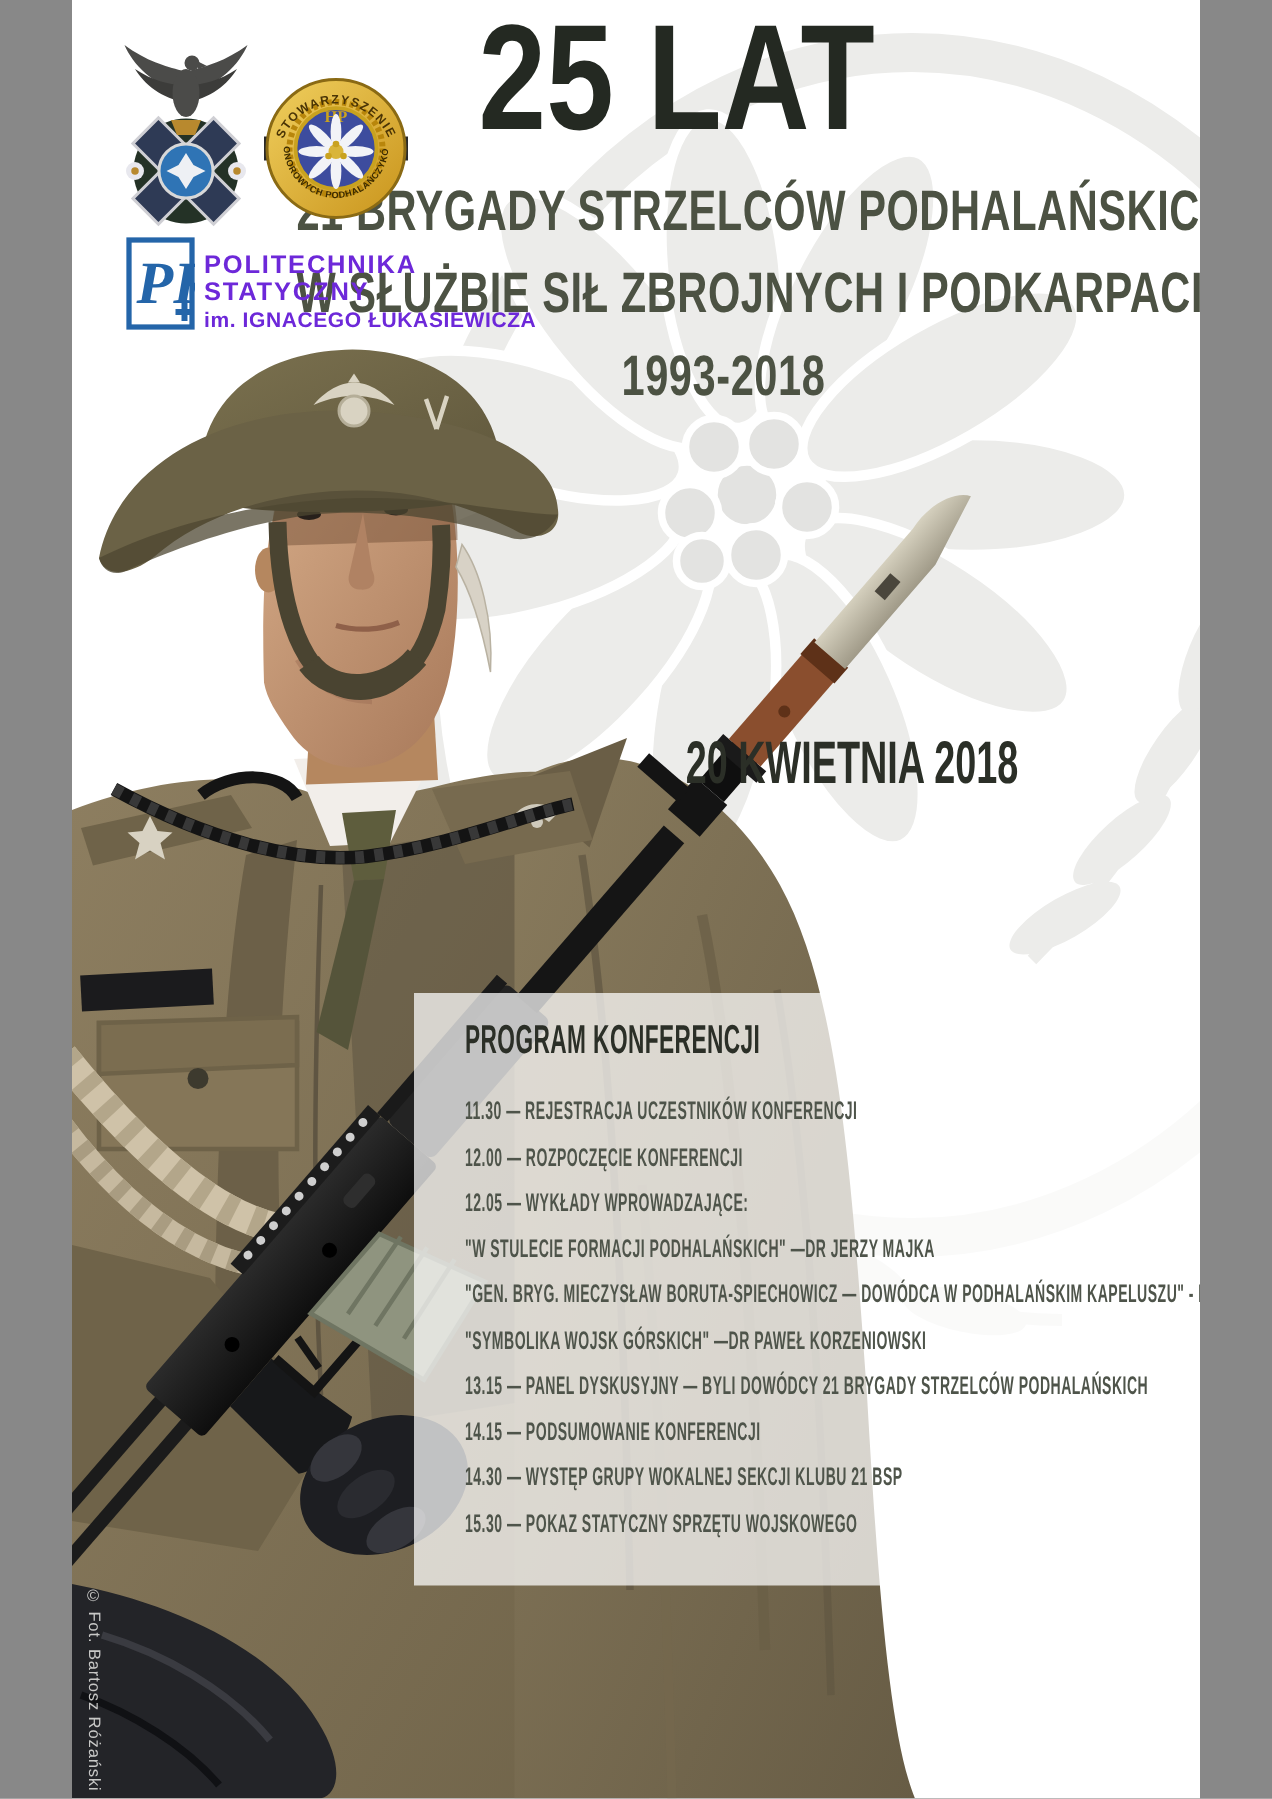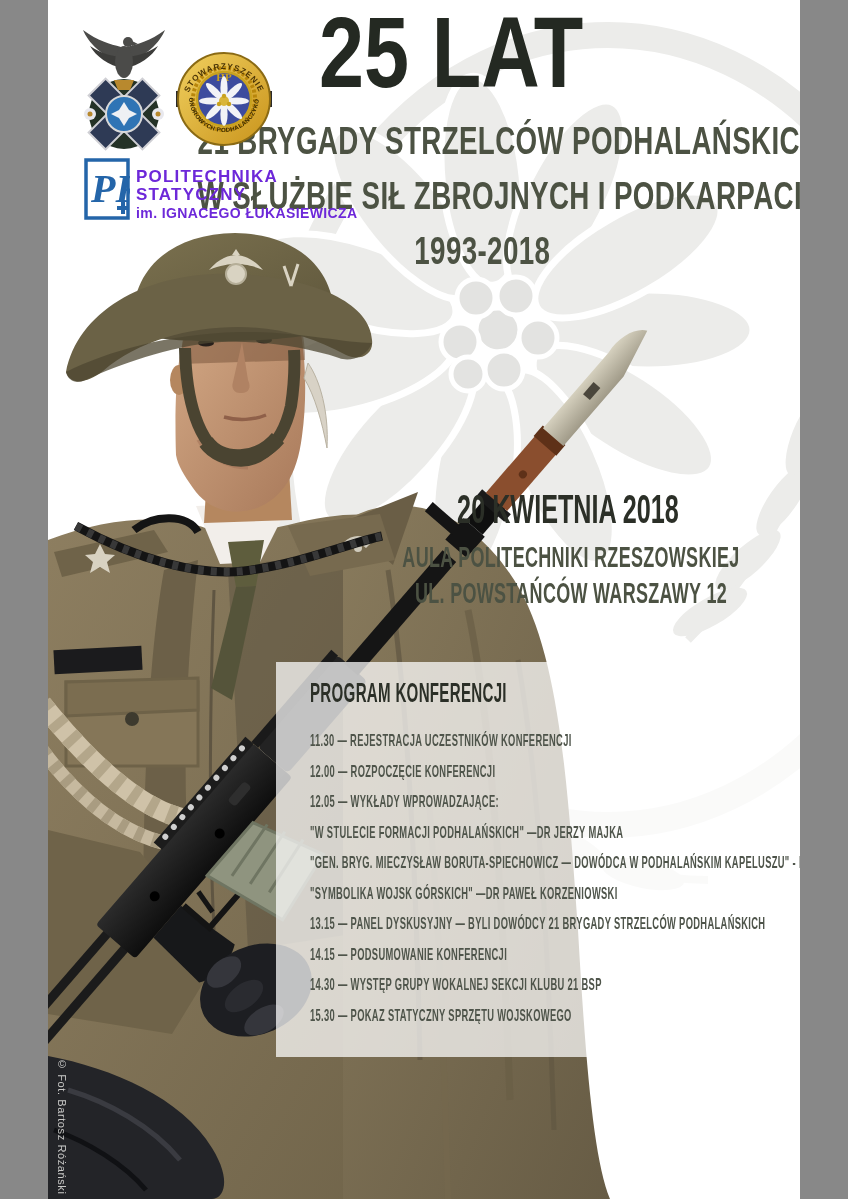--- a/index.html
+++ b/index.html
@@ -409,24 +409,20 @@
     <span class="cond orx main-title">25 LAT</span>
     <div class="subtitle-wrap">
       <span class="cond orx subtitle">21 BRYGADY STRZELCÓW PODHALAŃSKICH</span>
       <span class="cond orx subtitle">W SŁUŻBIE SIŁ ZBROJNYCH I PODKARPACIA</span>
       <span class="cond orx subtitle">1993-2018</span>
     </div>
   </div>
 
   <div id="event-block" class="abs">
     <span class="cond orx event-date">20 KWIETNIA 2018</span>
-    <div class="venue-wrap">
-      <span class="cond orx event-venue">AULA POLITECHNIKI RZESZOWSKIEJ</span>
-      <span class="cond orx event-venue">UL. POWSTAŃCÓW WARSZAWY 12</span>
-    </div>
   </div>
 
   <div id="program-panel" class="abs">
     <span class="cond olx program-heading">PROGRAM KONFERENCJI</span>
     <div class="program-items">
       <div class="cond olx program-item">11.30 — REJESTRACJA UCZESTNIKÓW KONFERENCJI</div>
       <div class="cond olx program-item">12.00 — ROZPOCZĘCIE KONFERENCJI</div>
       <div class="cond olx program-item">12.05 — WYKŁADY WPROWADZAJĄCE:</div>
       <div class="cond olx program-item">"W STULECIE FORMACJI PODHALAŃSKICH" —DR JERZY MAJKA</div>
       <div class="cond olx program-item">"GEN. BRYG. MIECZYSŁAW BORUTA-SPIECHOWICZ — DOWÓDCA W PODHALAŃSKIM KAPELUSZU" - PROF. GRZEGORZ OSTASZ</div>

